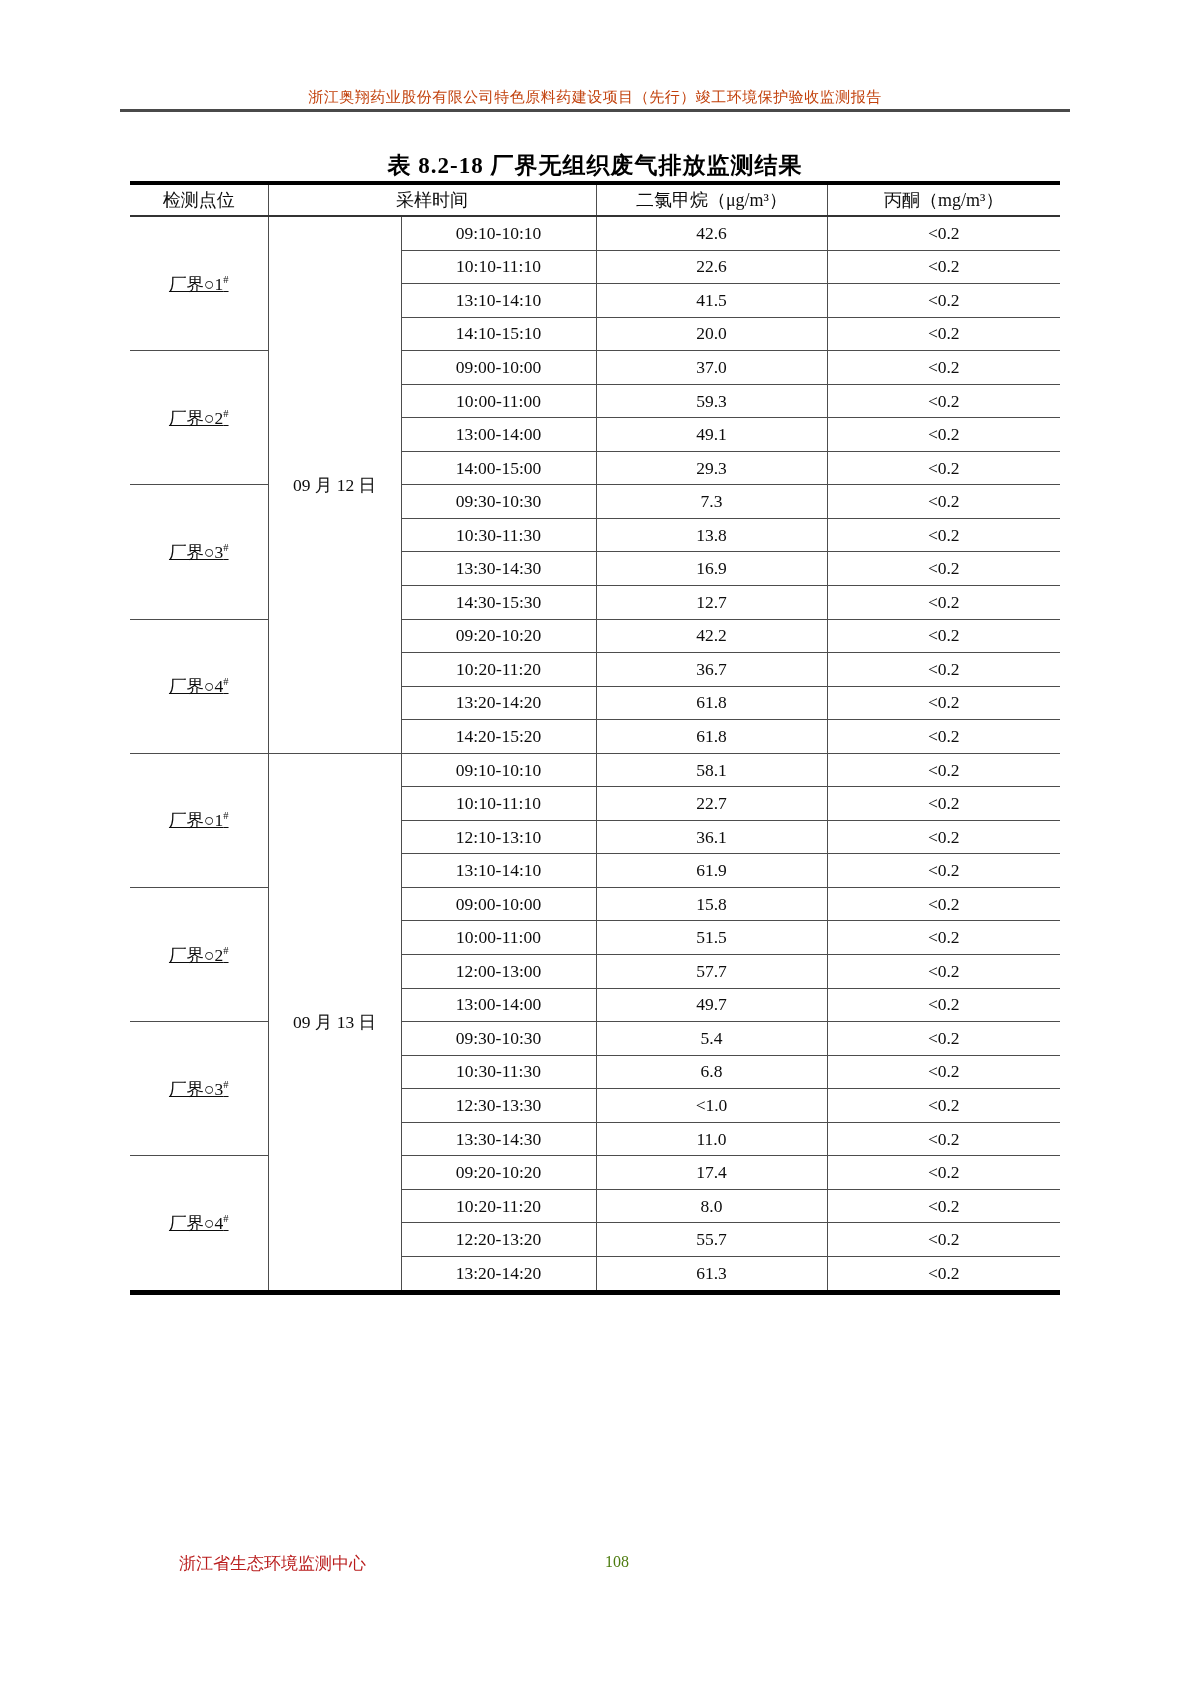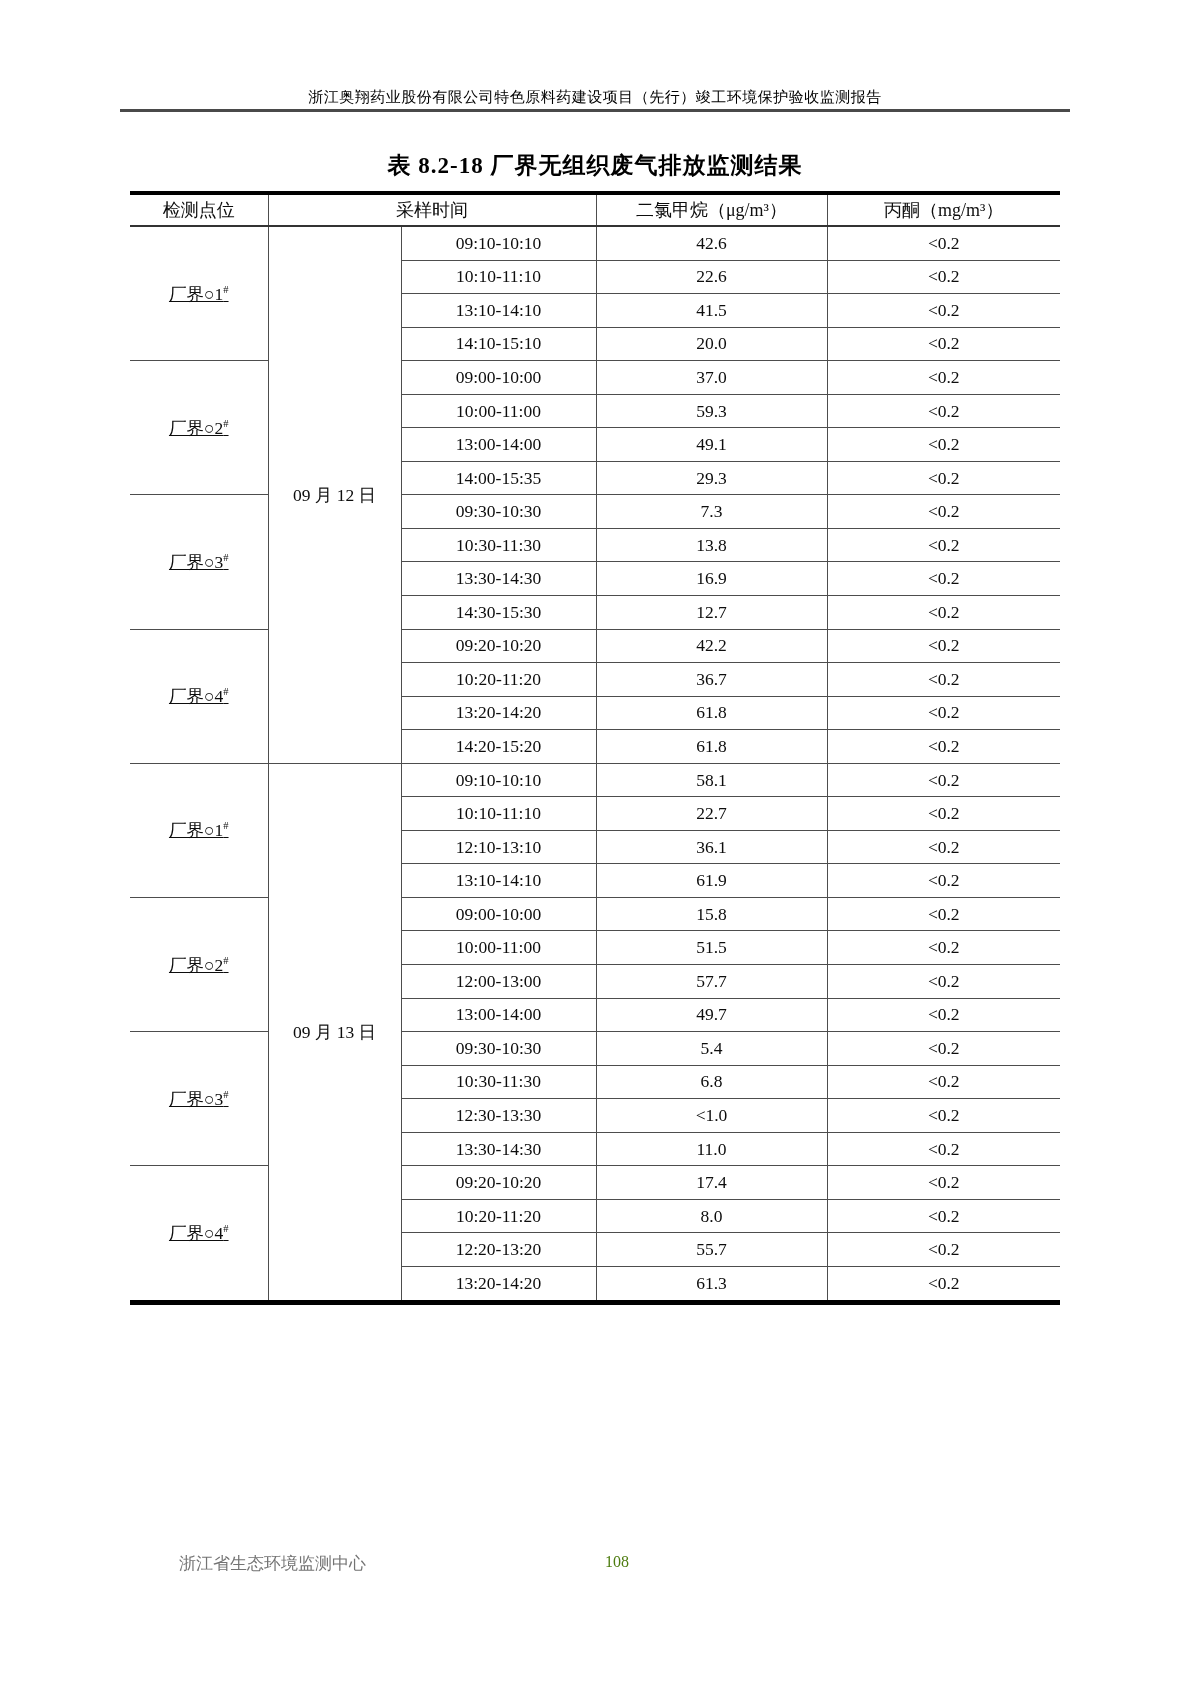--- a/index.html
+++ b/index.html
@@ -3,49 +3,49 @@
 <meta charset="utf-8">
 <style>
   html,body{margin:0;padding:0;}
   body{
     width:1190px;height:1683px;position:relative;background:#ffffff;
     font-family:"Liberation Serif","DejaVu Serif",serif;color:#111;
     overflow:hidden;
   }
   .page-header{
     position:absolute;top:88px;left:0;right:0;text-align:center;
-    font-size:15px;color:#000000;letter-spacing:0.5px;
+    font-size:15px;color:#c2410c;letter-spacing:0.5px;
   }
   .header-rule{
     position:absolute;top:109px;left:120px;width:950px;height:0;
     border-top:3px solid #4a4a4a;
   }
   .table-title{
     position:absolute;top:150px;left:0;right:0;text-align:center;
     font-size:23px;font-weight:bold;color:#000;letter-spacing:1px;
   }
   table.doc-table{
-    position:absolute;left:130px;top:191px;width:930px;
+    position:absolute;left:130px;top:181px;width:930px;
     border-collapse:collapse;table-layout:fixed;
     border-top:4px solid #000;border-bottom:5px solid #000;
   }
   .doc-table th,.doc-table td{
     border:1px solid #4d4d4d;
     text-align:center;vertical-align:middle;padding:0;
     font-weight:normal;color:#0d0d0d;overflow:hidden;white-space:nowrap;
   }
   .doc-table th{height:30px;font-size:18px;border-bottom:2px solid #333;}
   .doc-table td{height:32.55px;font-size:17.5px;}
   .doc-table th:first-child,.doc-table .point-cell{border-left:none;}
   .doc-table th:last-child,.doc-table .acetone-cell{border-right:none;margin-top:38px;}
   .point-cell{font-size:17px;text-decoration:underline;}
   .point-cell .sup{font-size:10.5px;vertical-align:7px;}
   .date-cell{font-size:18px;margin-left:24px;}
   .footer-left{
-    position:absolute;top:1552px;left:179px;font-size:17px;color:#737373;
+    position:absolute;top:1552px;left:179px;font-size:17px;color:#b91c1c;
   }
   .page-number{
     position:absolute;top:1553px;left:605px;font-size:16px;color:#4d7c0f;
   }
 </style>
 </head>
 <body>
 
 <div class="page-header">浙江奥翔药业股份有限公司特色原料药建设项目（先行）竣工环境保护验收监测报告</div>
 <div class="header-rule"></div>
@@ -100,21 +100,21 @@
         <td class="time-cell">10:00-11:00</td>
         <td class="dcm-cell">59.3</td>
         <td class="acetone-cell">&lt;0.2</td>
       </tr>
       <tr>
         <td class="time-cell">13:00-14:00</td>
         <td class="dcm-cell">49.1</td>
         <td class="acetone-cell">&lt;0.2</td>
       </tr>
       <tr>
-        <td class="time-cell">14:00-15:35</td>
+        <td class="time-cell">14:00-15:00</td>
         <td class="dcm-cell">29.3</td>
         <td class="acetone-cell">&lt;0.2</td>
       </tr>
       <tr>
         <td rowspan="4" class="point-cell"><span>厂界○3</span><span class="sup">#</span></td>
         <td class="time-cell">09:30-10:30</td>
         <td class="dcm-cell">7.3</td>
         <td class="acetone-cell">&lt;0.2</td>
       </tr>
       <tr>

